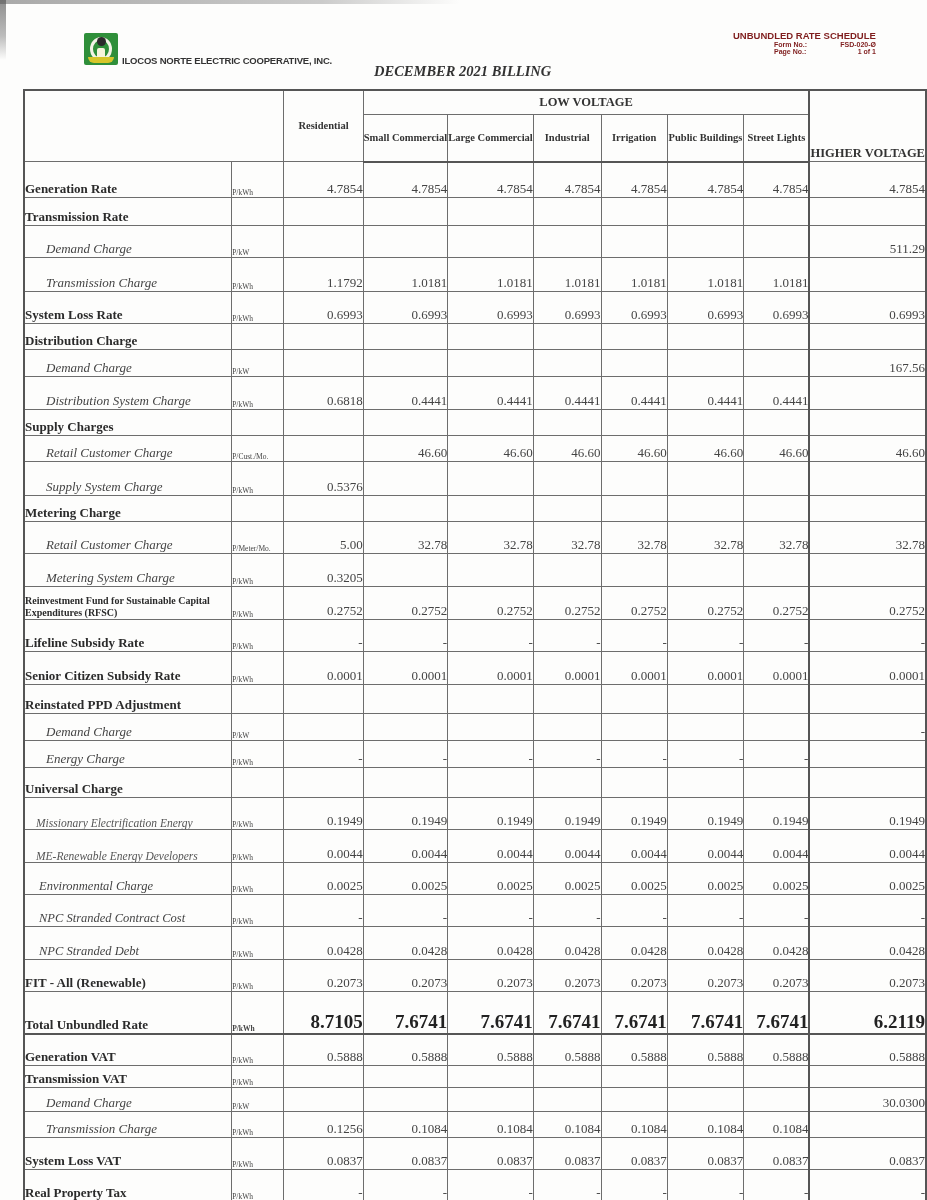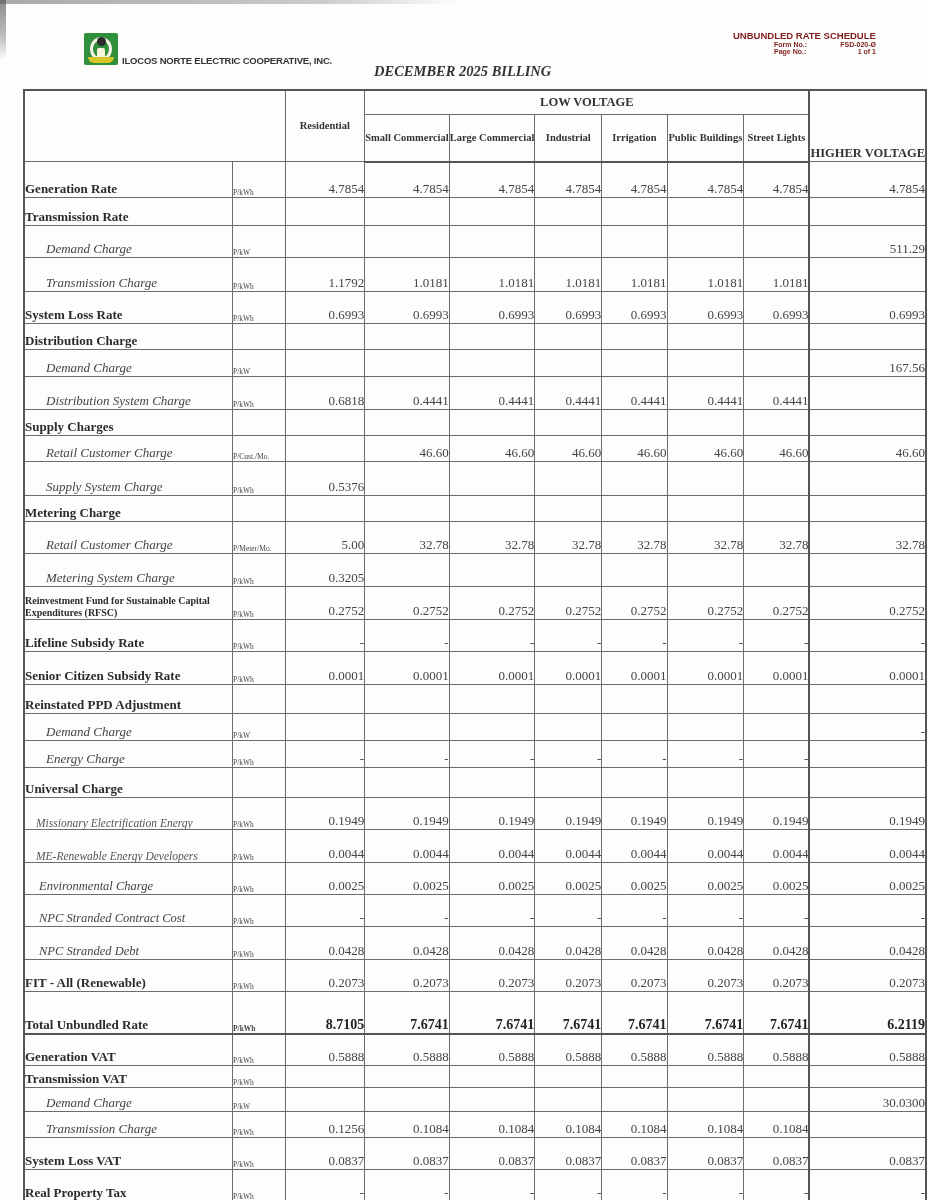--- a/index.html
+++ b/index.html
@@ -54,37 +54,37 @@
 
   td.label { padding-left:3px; vertical-align:bottom; padding-bottom:3px; font-size:13px; color:#2b2b2b; }
   td.label.bold { font-weight:bold; }
   td.label.italic { font-style:italic; padding-left:21px; color:#444; }
   td.label.italic-small { font-style:italic; padding-left:11px; font-size:11.5px; color:#555; }
   td.label.italic-mid { font-style:italic; padding-left:14px; font-size:12.5px; color:#444;margin-top:31px; }
   td.label.bold-small { font-weight:bold; font-size:10px; line-height:12px; white-space:normal; }
   td.unit { font-size:7.5px; padding-left:4px; vertical-align:bottom; padding-bottom:4px; color:#444; }
   td.unit.bold { font-weight:bold; }
   td.val { text-align:right; padding-right:6px; vertical-align:bottom; padding-bottom:3px; font-size:13px; color:#444; }
-  td.val.bold { font-weight:bold; font-size:14px; color:#222; }
+  td.val.bold { font-weight:bold; font-size:19px; color:#222; }
   tr.total td { border-bottom:2px solid #555; }
 </style>
 </head>
 <body>
 
 <div class="scan-edge"></div>
 <div class="scan-top"></div>
 
 <div class="logo">
   <div class="ring"></div>
     <div class="dot"></div>
     <div class="bulb"></div>
     <div class="base"></div>
 </div>
 <div class="coop-name">ILOCOS NORTE ELECTRIC COOPERATIVE, INC.</div>
-<div class="billing-title">DECEMBER 2025 BILLING</div>
+<div class="billing-title">DECEMBER 2021 BILLING</div>
 
 <div class="form-block">
   <div class="title">UNBUNDLED RATE SCHEDULE</div>
   <div class="line">
     <span class="lbl">Form No.:</span>
     <span class="val">FSD-020-Ø</span>
   </div>
   <div class="line">
     <span class="lbl">Page No.:</span>
     <span class="val">1 of 1</span>

